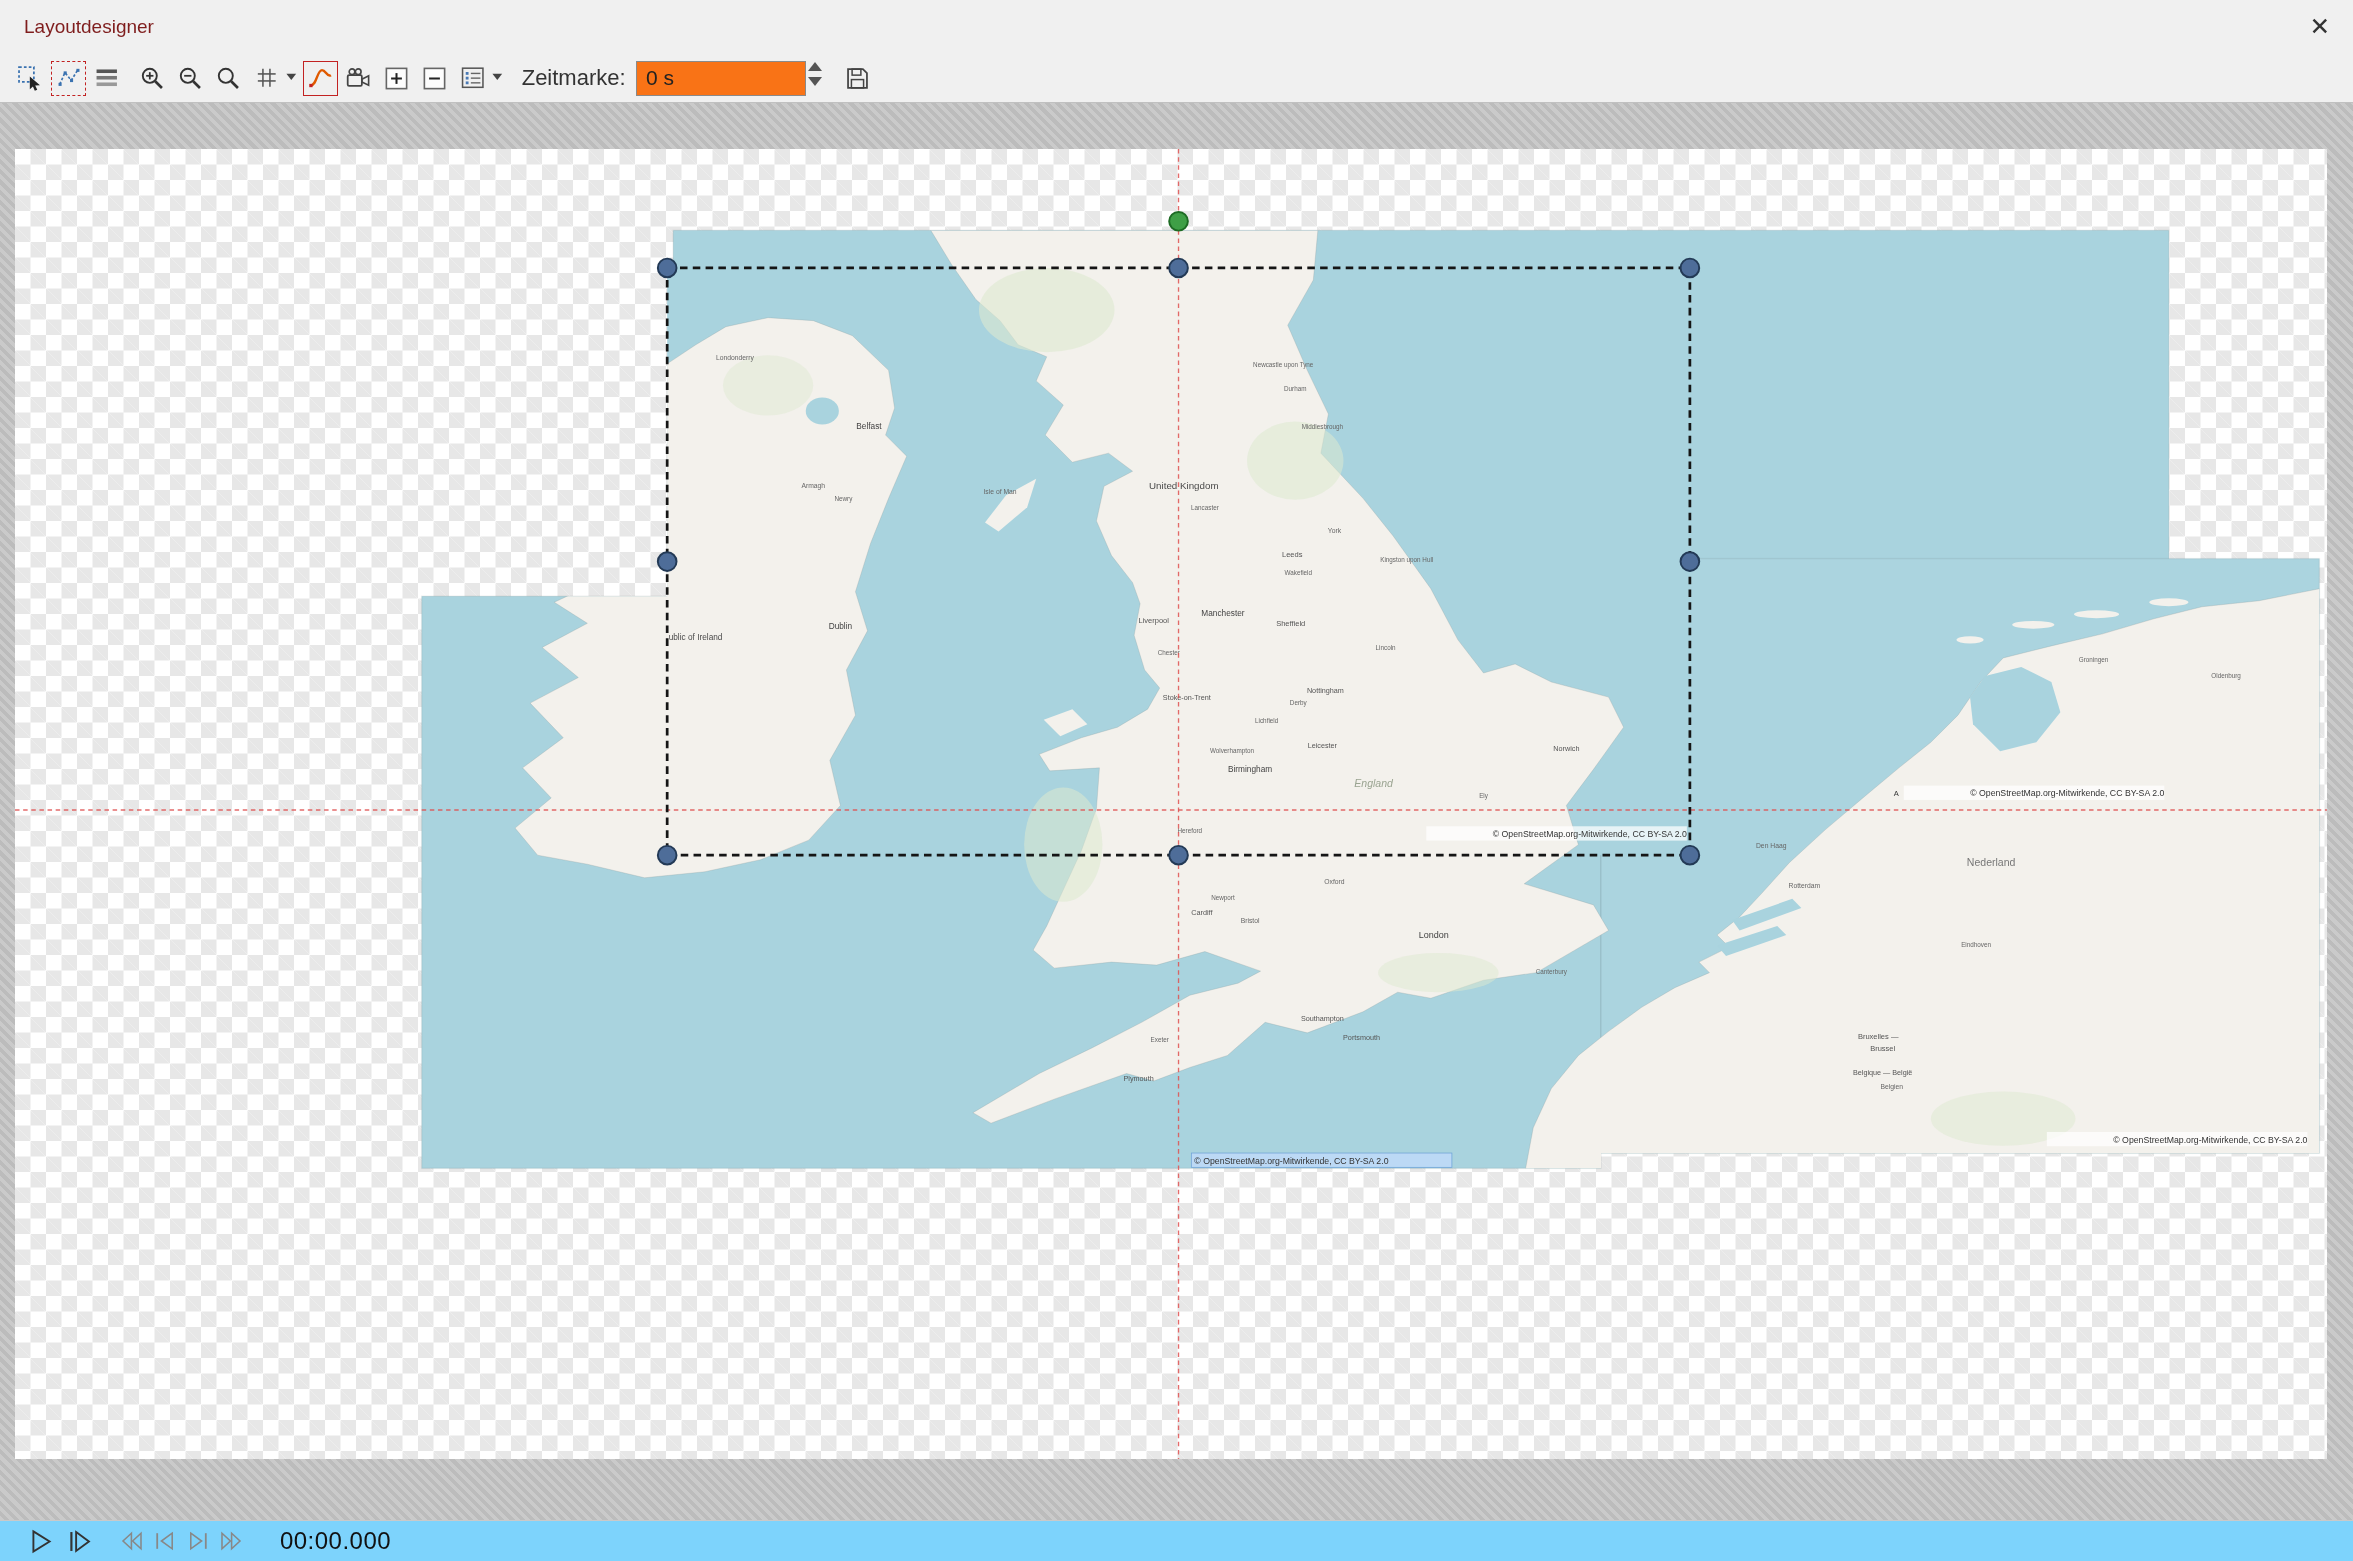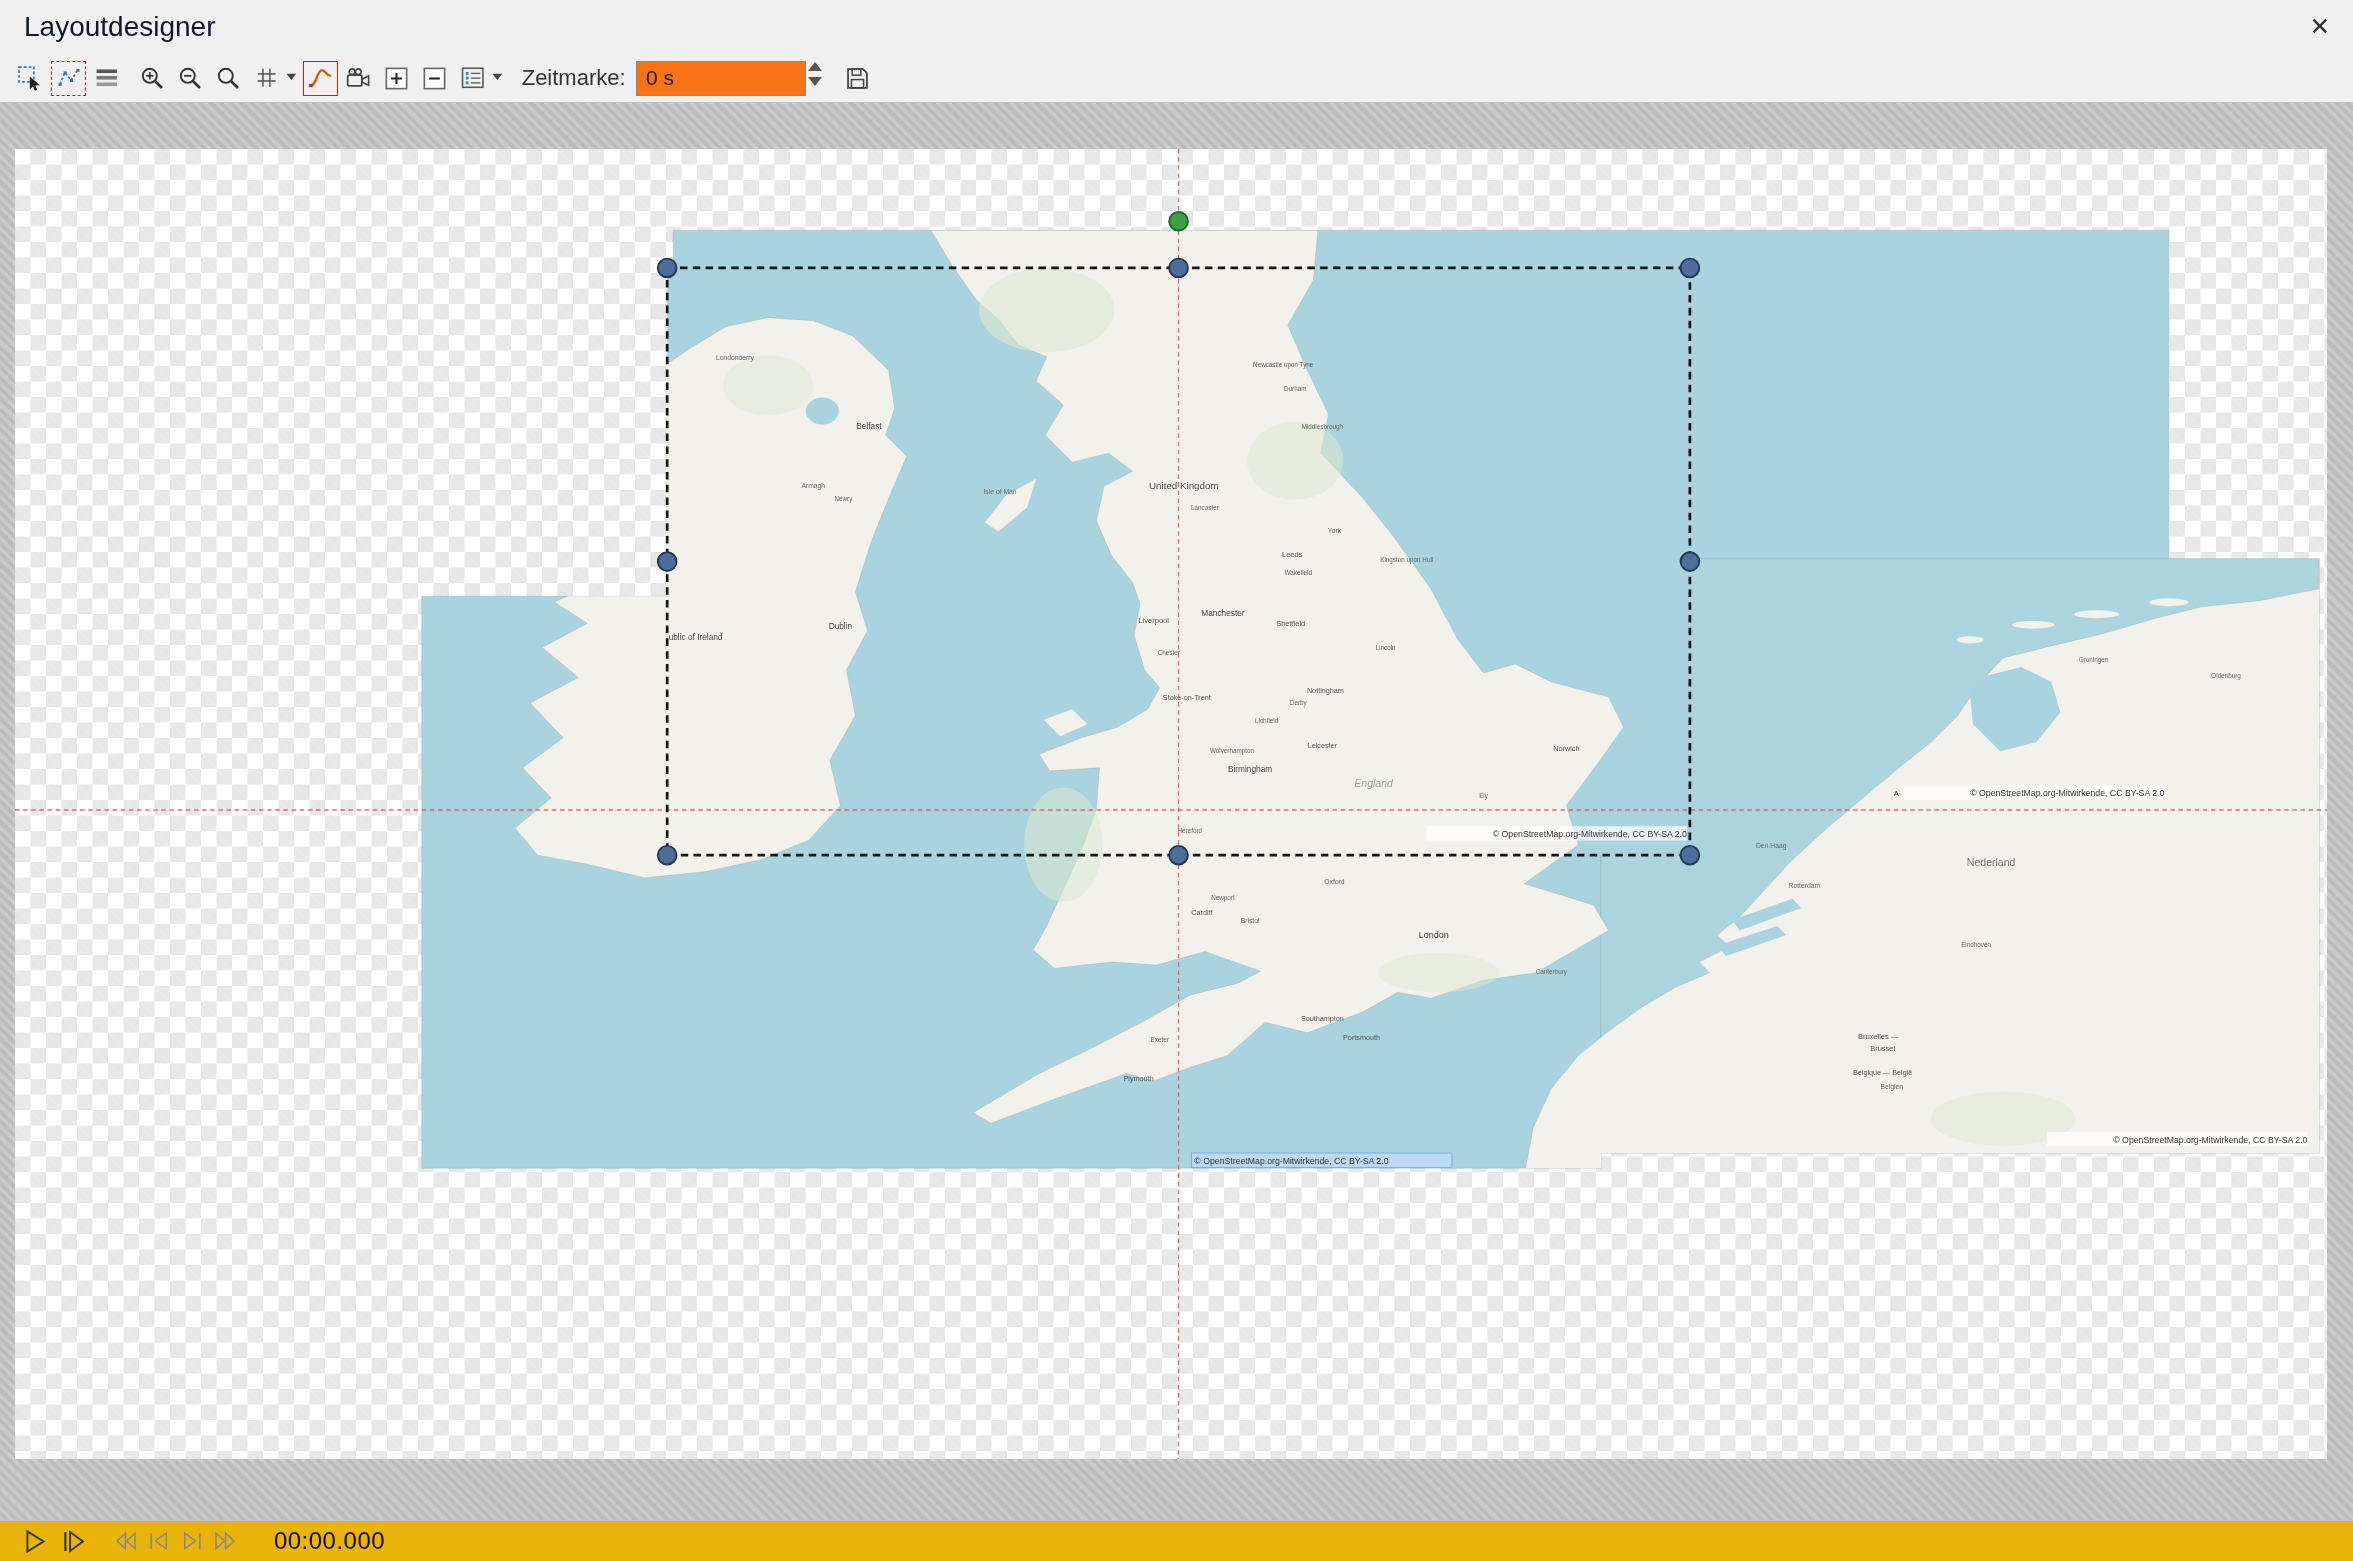--- a/index.html
+++ b/index.html
@@ -1,21 +1,21 @@
 <!DOCTYPE html>
 <html style="font-size:14.6px"><head>
 <meta charset="utf-8">
 <style>
   html,body{margin:0;padding:0;width:2354px;height:1561px;overflow:hidden;
     font-family:"Liberation Sans",sans-serif;background:#f0f0f0;}
   body{position:relative;box-shadow:inset 0 0 0 0.9px #9a9a9a;}
 
   
   .titlebar{position:absolute;top:0;left:0;right:0;height:54px;background:#f0f0f0;}
-  .titlebar .title{position:absolute;left:24px;top:0;line-height:54px;font-size:28px;color:#0f172a;}
+  .titlebar .title{position:absolute;left:24px;top:0;line-height:54px;font-size:19px;color:#7f1d1d;}
   .titlebar .close{position:absolute;right:24px;top:0;line-height:54px;font-size:24.6px;color:#333;cursor:pointer;}
 
   
   .toolbar{position:absolute;top:54px;left:0;right:0;height:48px;background:#f0f0f0;
     display:flex;align-items:center;padding-left:12.8px;gap:3px;}
   .tbtn{width:35px;height:35px;display:flex;align-items:center;justify-content:center;
     background:transparent;border:1.8px solid transparent;padding:0;box-sizing:border-box;cursor:pointer;}
   .tbtn.active-dashed{border:1.8px dashed #c22222;}
   .tbtn.active-red{border:1.8px solid #c22222;}
   .tbtn svg{display:block;}
@@ -36,22 +36,22 @@
     border-top:0.9px solid #c0c0c0;}
   .artboard{position:absolute;left:14.6px;top:46px;width:2312px;height:1310px;background-color:#fff;
     background-image:
       linear-gradient(45deg,#e7e7e7 25%,transparent 25%,transparent 75%,#e7e7e7 75%),
       linear-gradient(45deg,#e7e7e7 25%,transparent 25%,transparent 75%,#e7e7e7 75%);
     background-size:31px 31px;background-position:0 0,15.5px 15.5px;}
   .mapsvg{position:absolute;left:14.6px;top:46px;width:2312px;height:1310px;
     font-family:"Liberation Sans",sans-serif;}
 
   
-  .transport{position:absolute;left:0;right:0;bottom:0;height:40px;background:#eab308;
-    border-top:0.9px solid #c9c9c9;display:flex;align-items:center;padding-left:22px;gap:11px;}
+  .transport{position:absolute;left:0;right:0;bottom:0;height:40px;background:#7dd3fc;
+    border-top:0.9px solid #c9c9c9;display:flex;align-items:center;padding-left:28px;gap:11px;}
   .pbtn{background:transparent;border:none;padding:0;display:flex;align-items:center;justify-content:center;cursor:pointer;}
   .skipgroup{display:flex;align-items:center;gap:9px;margin-left:16.4px;}
   .time{font-size:24px;color:#111;margin-left:25.5px;letter-spacing:0.5px;}
 </style>
 </head>
 <body>
 
 <div class="titlebar">
   <span class="title">Layoutdesigner</span>
   <span class="close">✕</span>

